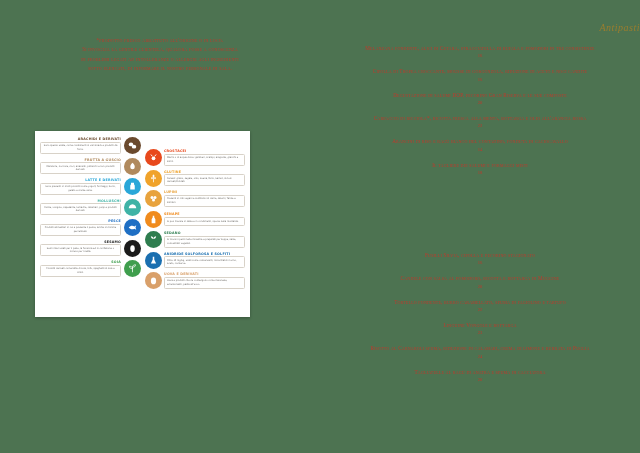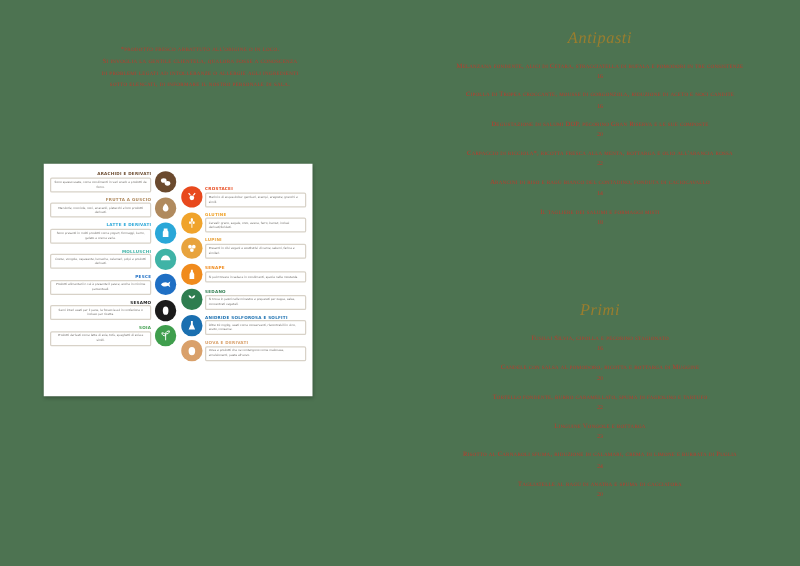--- a/index.html
+++ b/index.html
@@ -71,23 +71,23 @@
     color:#fff;font-size:8.5px;line-height:1;
     font-family:"DejaVu Sans",sans-serif;
   }
   .icon svg{width:9px;height:9px;display:block;}
 
   
   .menu-col{
     position:absolute;left:320px;top:0;width:320px;height:453px;
   }
   .sec-title{
-    text-align:center;color:#9a7d2e;
+    text-align:right;color:#9a7d2e;
     font-family:"Liberation Serif",serif;
-    font-style:italic;font-size:13px;
+    font-style:italic;font-size:10px;
     letter-spacing:.5px;
   }
   .m-item{
     text-align:center;color:#c0392b;
     font-size:5.2px;line-height:1.6;letter-spacing:.2px;
     font-variant:small-caps;
     white-space:nowrap;
   }
   .m-price{
     text-align:center;color:#c0392b;
@@ -327,21 +327,20 @@
           <div class="m-price">14</div>
         </div>
         <div class="m-block">
           <div class="m-item">Il tagliere dei salumi e formaggi misti</div>
           <div class="m-price">18</div>
         </div>
       </div>
     </div>
 
     <div style="position:absolute;left:0;top:240px;width:320px;">
-      <div class="sec-title">Primi</div>
 
       <div style="margin-top:11px;">
         <div class="m-block">
           <div class="m-item">Fusilli Silvia, cipolla e pecorino stagionato</div>
           <div class="m-price">16</div>
         </div>
         <div class="m-block">
           <div class="m-item">Candele con salsa al pomodoro, ricotta e bottarga di Muggine</div>
           <div class="m-price">20</div>
         </div>

